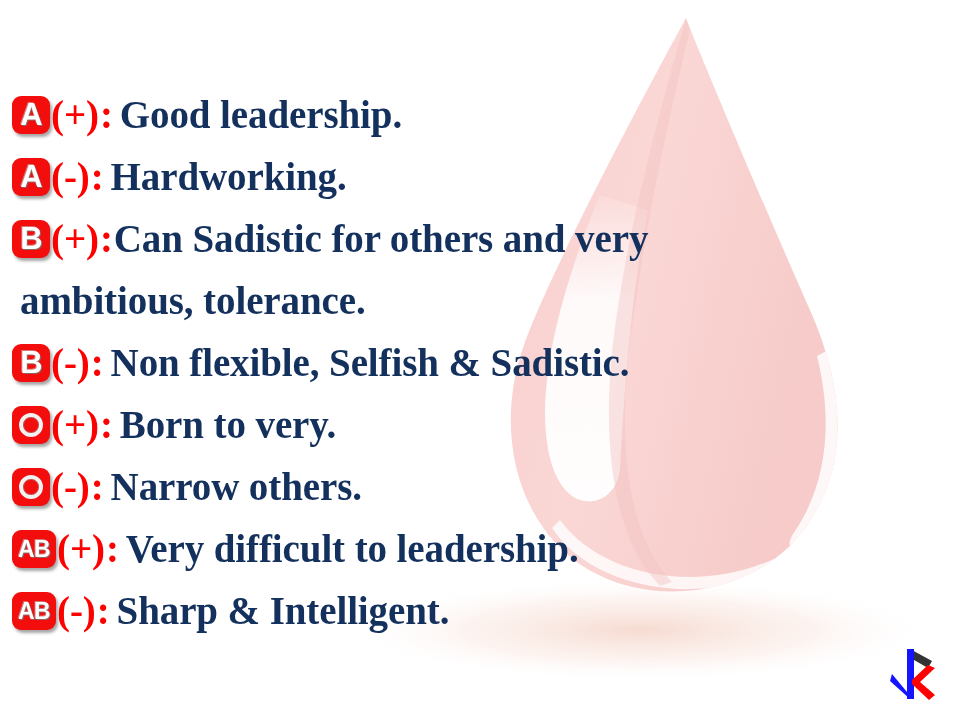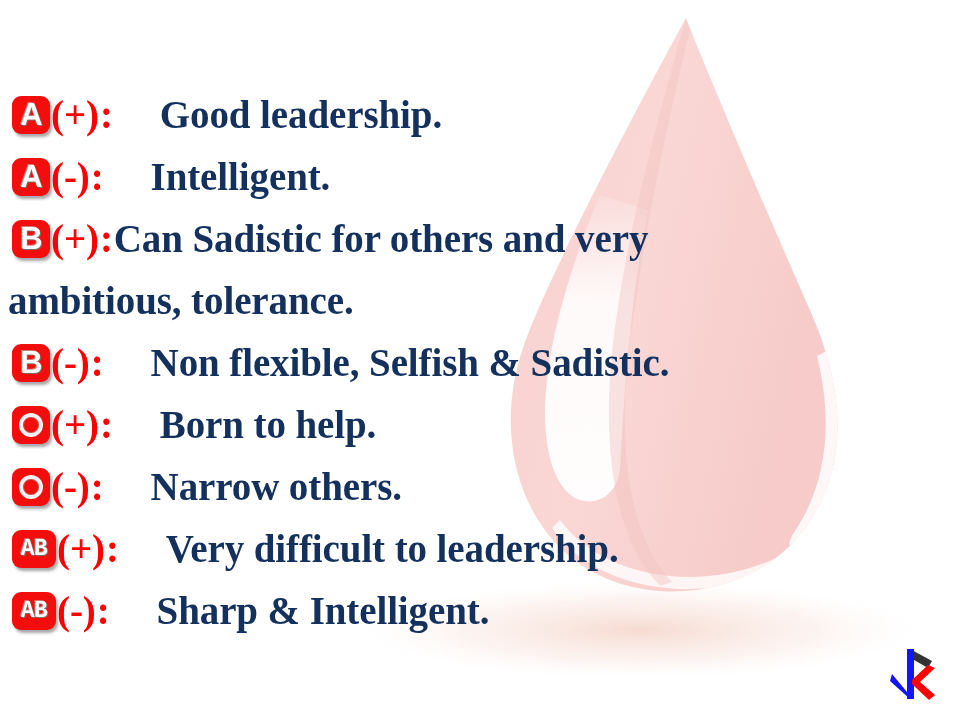--- a/index.html
+++ b/index.html
@@ -50,21 +50,21 @@
     height: 62px;
     line-height: 62px;
     white-space: nowrap;
     padding-left: 12px;
     font-size: 39px;
     font-weight: bold;
     color: #14315e;
     letter-spacing: -0.1px;
   }
   .line.cont {
-    padding-left: 8px;
+    padding-left: 20px;
   }
 
   
   .badge {
     display: inline-block;
     position: relative;
     vertical-align: -6px;
     width: 38px;
     height: 38px;
     margin-right: 1px;
@@ -85,21 +85,20 @@
     line-height: 38px;
     color: #ffffff;
     text-shadow:
        1px 1px 0 rgba(120,120,120,0.85),
       -1px -1px 0 rgba(190,190,190,0.6);
     letter-spacing: -1px;
   }
   .badge.wide .glyph {
     font-size: 23px;
     letter-spacing: -0.5px;
-    font-family: Liberation Mono, monospace;
   }
   
   .badge.ring .glyph {
     font-size: 0;
     line-height: 0;
   }
   .badge.ring::after {
     content: "";
     position: absolute;
     left: 7px;
@@ -119,21 +118,21 @@
   }
   .colon {
     color: #ff0000;
     font-size: 39px;
     font-weight: bold;
     padding: 0 1px;
   }
   .desc {
     color: #14315e;
   }
-  .sp { padding-left: 6px; margin-left: 40px; }
+  .sp { padding-left: 6px; }
 
   
   #logo {
     position: absolute;
     right: 14px;
     bottom: 14px;
     width: 72px;
     height: 64px;
     z-index: 3;
   }
@@ -199,37 +198,37 @@
     </g>
   </svg>
 
   <div id="lines">
 
     <div class="line">
       <span class="badge"><span class="glyph">A</span></span><span class="sign">(+)</span><span class="colon">:</span><span class="desc sp">Good leadership.</span>
     </div>
 
     <div class="line">
-      <span class="badge"><span class="glyph">A</span></span><span class="sign">(-)</span><span class="colon">:</span><span class="desc sp">Intelligent.</span>
+      <span class="badge"><span class="glyph">A</span></span><span class="sign">(-)</span><span class="colon">:</span><span class="desc sp">Hardworking.</span>
     </div>
 
     <div class="line">
       <span class="badge"><span class="glyph">B</span></span><span class="sign">(+)</span><span class="colon">:</span><span class="desc">Can Sadistic for others and very</span>
     </div>
 
     <div class="line cont">
       <span class="desc">ambitious, tolerance.</span>
     </div>
 
     <div class="line">
       <span class="badge"><span class="glyph">B</span></span><span class="sign">(-)</span><span class="colon">:</span><span class="desc sp">Non flexible, Selfish &amp; Sadistic.</span>
     </div>
 
     <div class="line">
-      <span class="badge ring"><span class="glyph">O</span></span><span class="sign">(+)</span><span class="colon">:</span><span class="desc sp">Born to help.</span>
+      <span class="badge ring"><span class="glyph">O</span></span><span class="sign">(+)</span><span class="colon">:</span><span class="desc sp">Born to very.</span>
     </div>
 
     <div class="line">
       <span class="badge ring"><span class="glyph">O</span></span><span class="sign">(-)</span><span class="colon">:</span><span class="desc sp">Narrow others.</span>
     </div>
 
     <div class="line">
       <span class="badge wide"><span class="glyph">AB</span></span><span class="sign">(+)</span><span class="colon">:</span><span class="desc sp">Very difficult to leadership.</span>
     </div>
 

